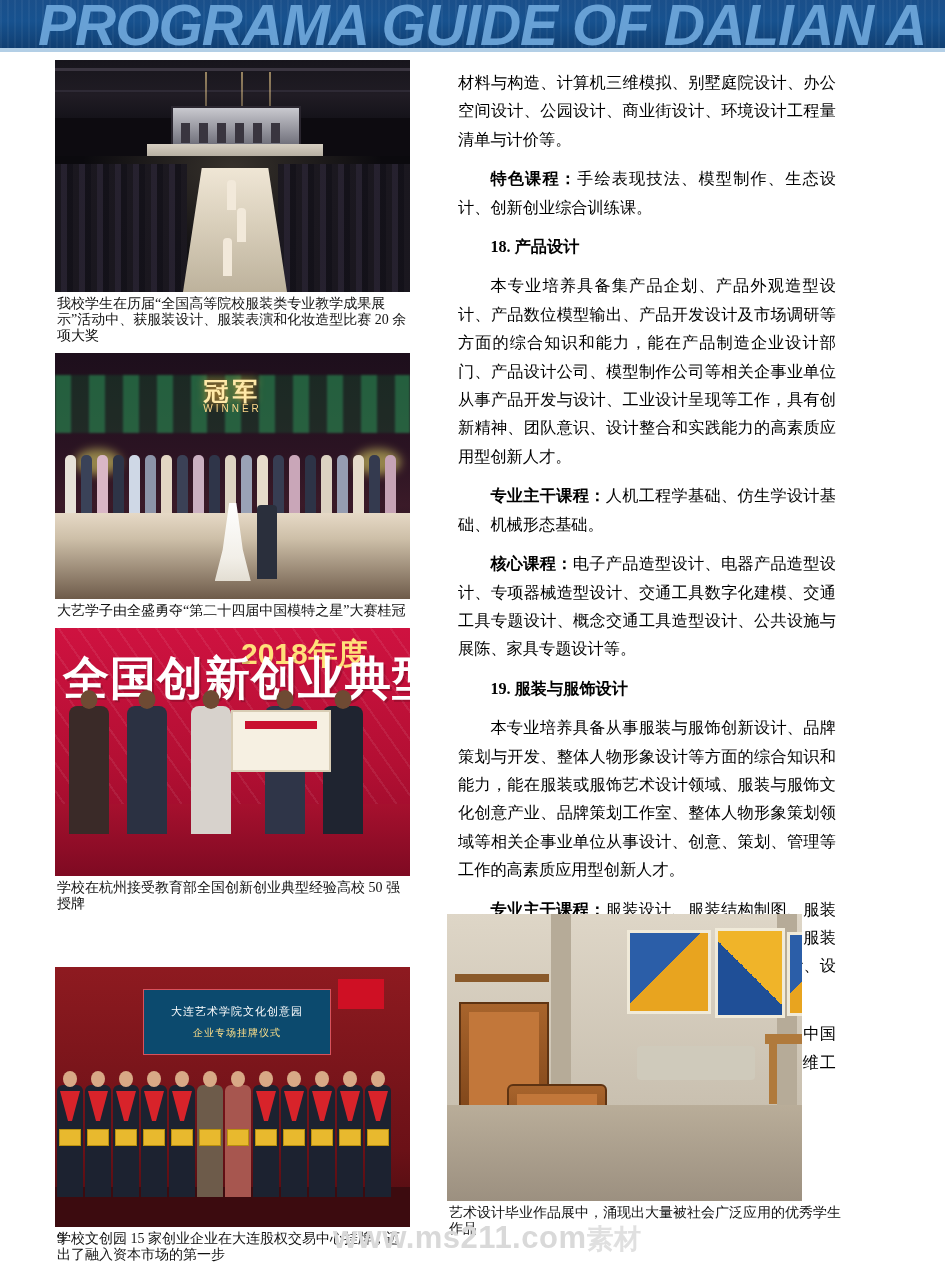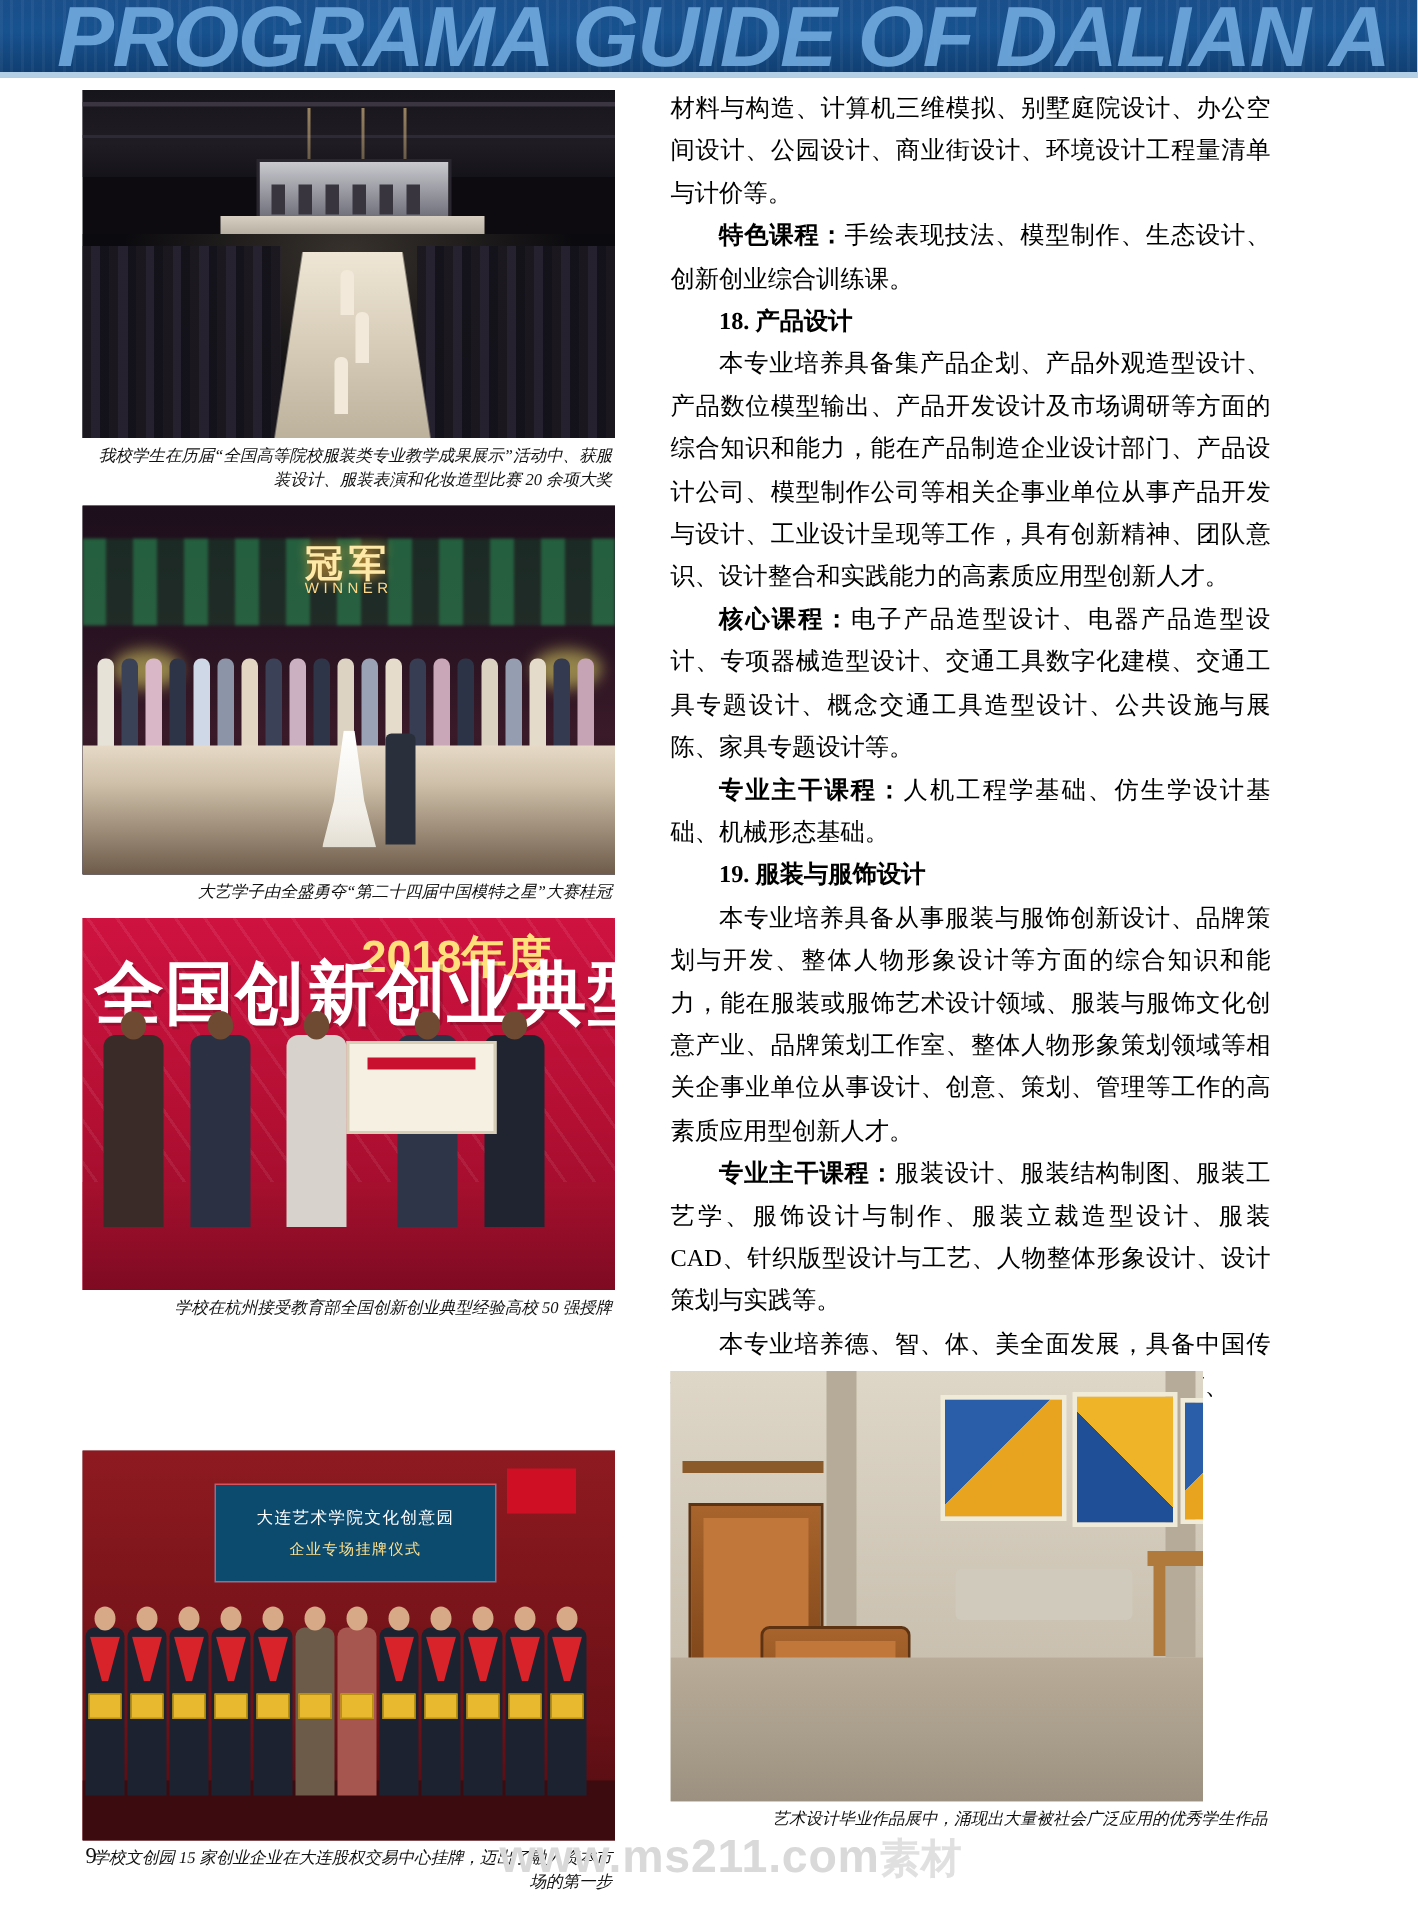--- a/index.html
+++ b/index.html
@@ -68,41 +68,40 @@
   }
   .figure { margin-bottom: 9px; }
   .photo {
     width: 355px;
     position: relative;
     overflow: hidden;
     background: #111;
   }
   .caption {
     font-family: "Liberation Serif", serif;
-    font-size: 11px;
+    font-size: 14px;
     line-height: 16px;
     color: #111;
-    text-align: right;
+    text-align: left;
     padding: 4px 2px 0 2px;
-    font-style: italic;
   }
 
   
   .col-right {
     position: absolute;
     left: 447px;
     top: 6px;
     width: 400px;
     font-size: 16.2px;
     line-height: 28.4px;
     color: #000;
     text-align: justify;
     text-justify: inter-ideograph;
   }
-  .col-right p { margin: 0; }
+  .col-right p { margin: 11px; }
   .indent { text-indent: 2em; }
   .lead { font-weight: bold; }
   .heading { font-weight: bold; text-indent: 2em; }
 
   
   .bottom-row {
     position: absolute;
     left: 55px;
     top: 862px;
     width: 838px;
@@ -345,23 +344,23 @@
 
   <div class="col-right">
     <p>材料与构造、计算机三维模拟、别墅庭院设计、办公空间设计、公园设计、商业街设计、环境设计工程量清单与计价等。</p>
 
     <p class="indent"><span class="lead">特色课程：</span><span>手绘表现技法、模型制作、生态设计、创新创业综合训练课。</span></p>
 
     <p class="heading">18. 产品设计</p>
 
     <p class="indent">本专业培养具备集产品企划、产品外观造型设计、产品数位模型输出、产品开发设计及市场调研等方面的综合知识和能力，能在产品制造企业设计部门、产品设计公司、模型制作公司等相关企事业单位从事产品开发与设计、工业设计呈现等工作，具有创新精神、团队意识、设计整合和实践能力的高素质应用型创新人才。</p>
 
+    <p class="indent"><span class="lead">专业主干课程：</span><span>人机工程学基础、仿生学设计基础、机械形态基础。</span></p>
+
     <p class="indent"><span class="lead">核心课程：</span><span>电子产品造型设计、电器产品造型设计、专项器械造型设计、交通工具数字化建模、交通工具专题设计、概念交通工具造型设计、公共设施与展陈、家具专题设计等。</span></p>
-
-    <p class="indent"><span class="lead">专业主干课程：</span><span>人机工程学基础、仿生学设计基础、机械形态基础。</span></p>
 
     <p class="heading">19. 服装与服饰设计</p>
 
     <p class="indent">本专业培养具备从事服装与服饰创新设计、品牌策划与开发、整体人物形象设计等方面的综合知识和能力，能在服装或服饰艺术设计领域、服装与服饰文化创意产业、品牌策划工作室、整体人物形象策划领域等相关企事业单位从事设计、创意、策划、管理等工作的高素质应用型创新人才。</p>
 
     <p class="indent"><span class="lead">专业主干课程：</span><span>服装设计、服装结构制图、服装工艺学、服饰设计与制作、服装立裁造型设计、服装 CAD、针织版型设计与工艺、人物整体形象设计、设计策划与实践等。</span></p>
 
 
     <p class="indent">本专业培养德、智、体、美全面发展，具备中国传统工艺美术设计文化特色，满足从事现代纤维工艺、</p>
   </div>

